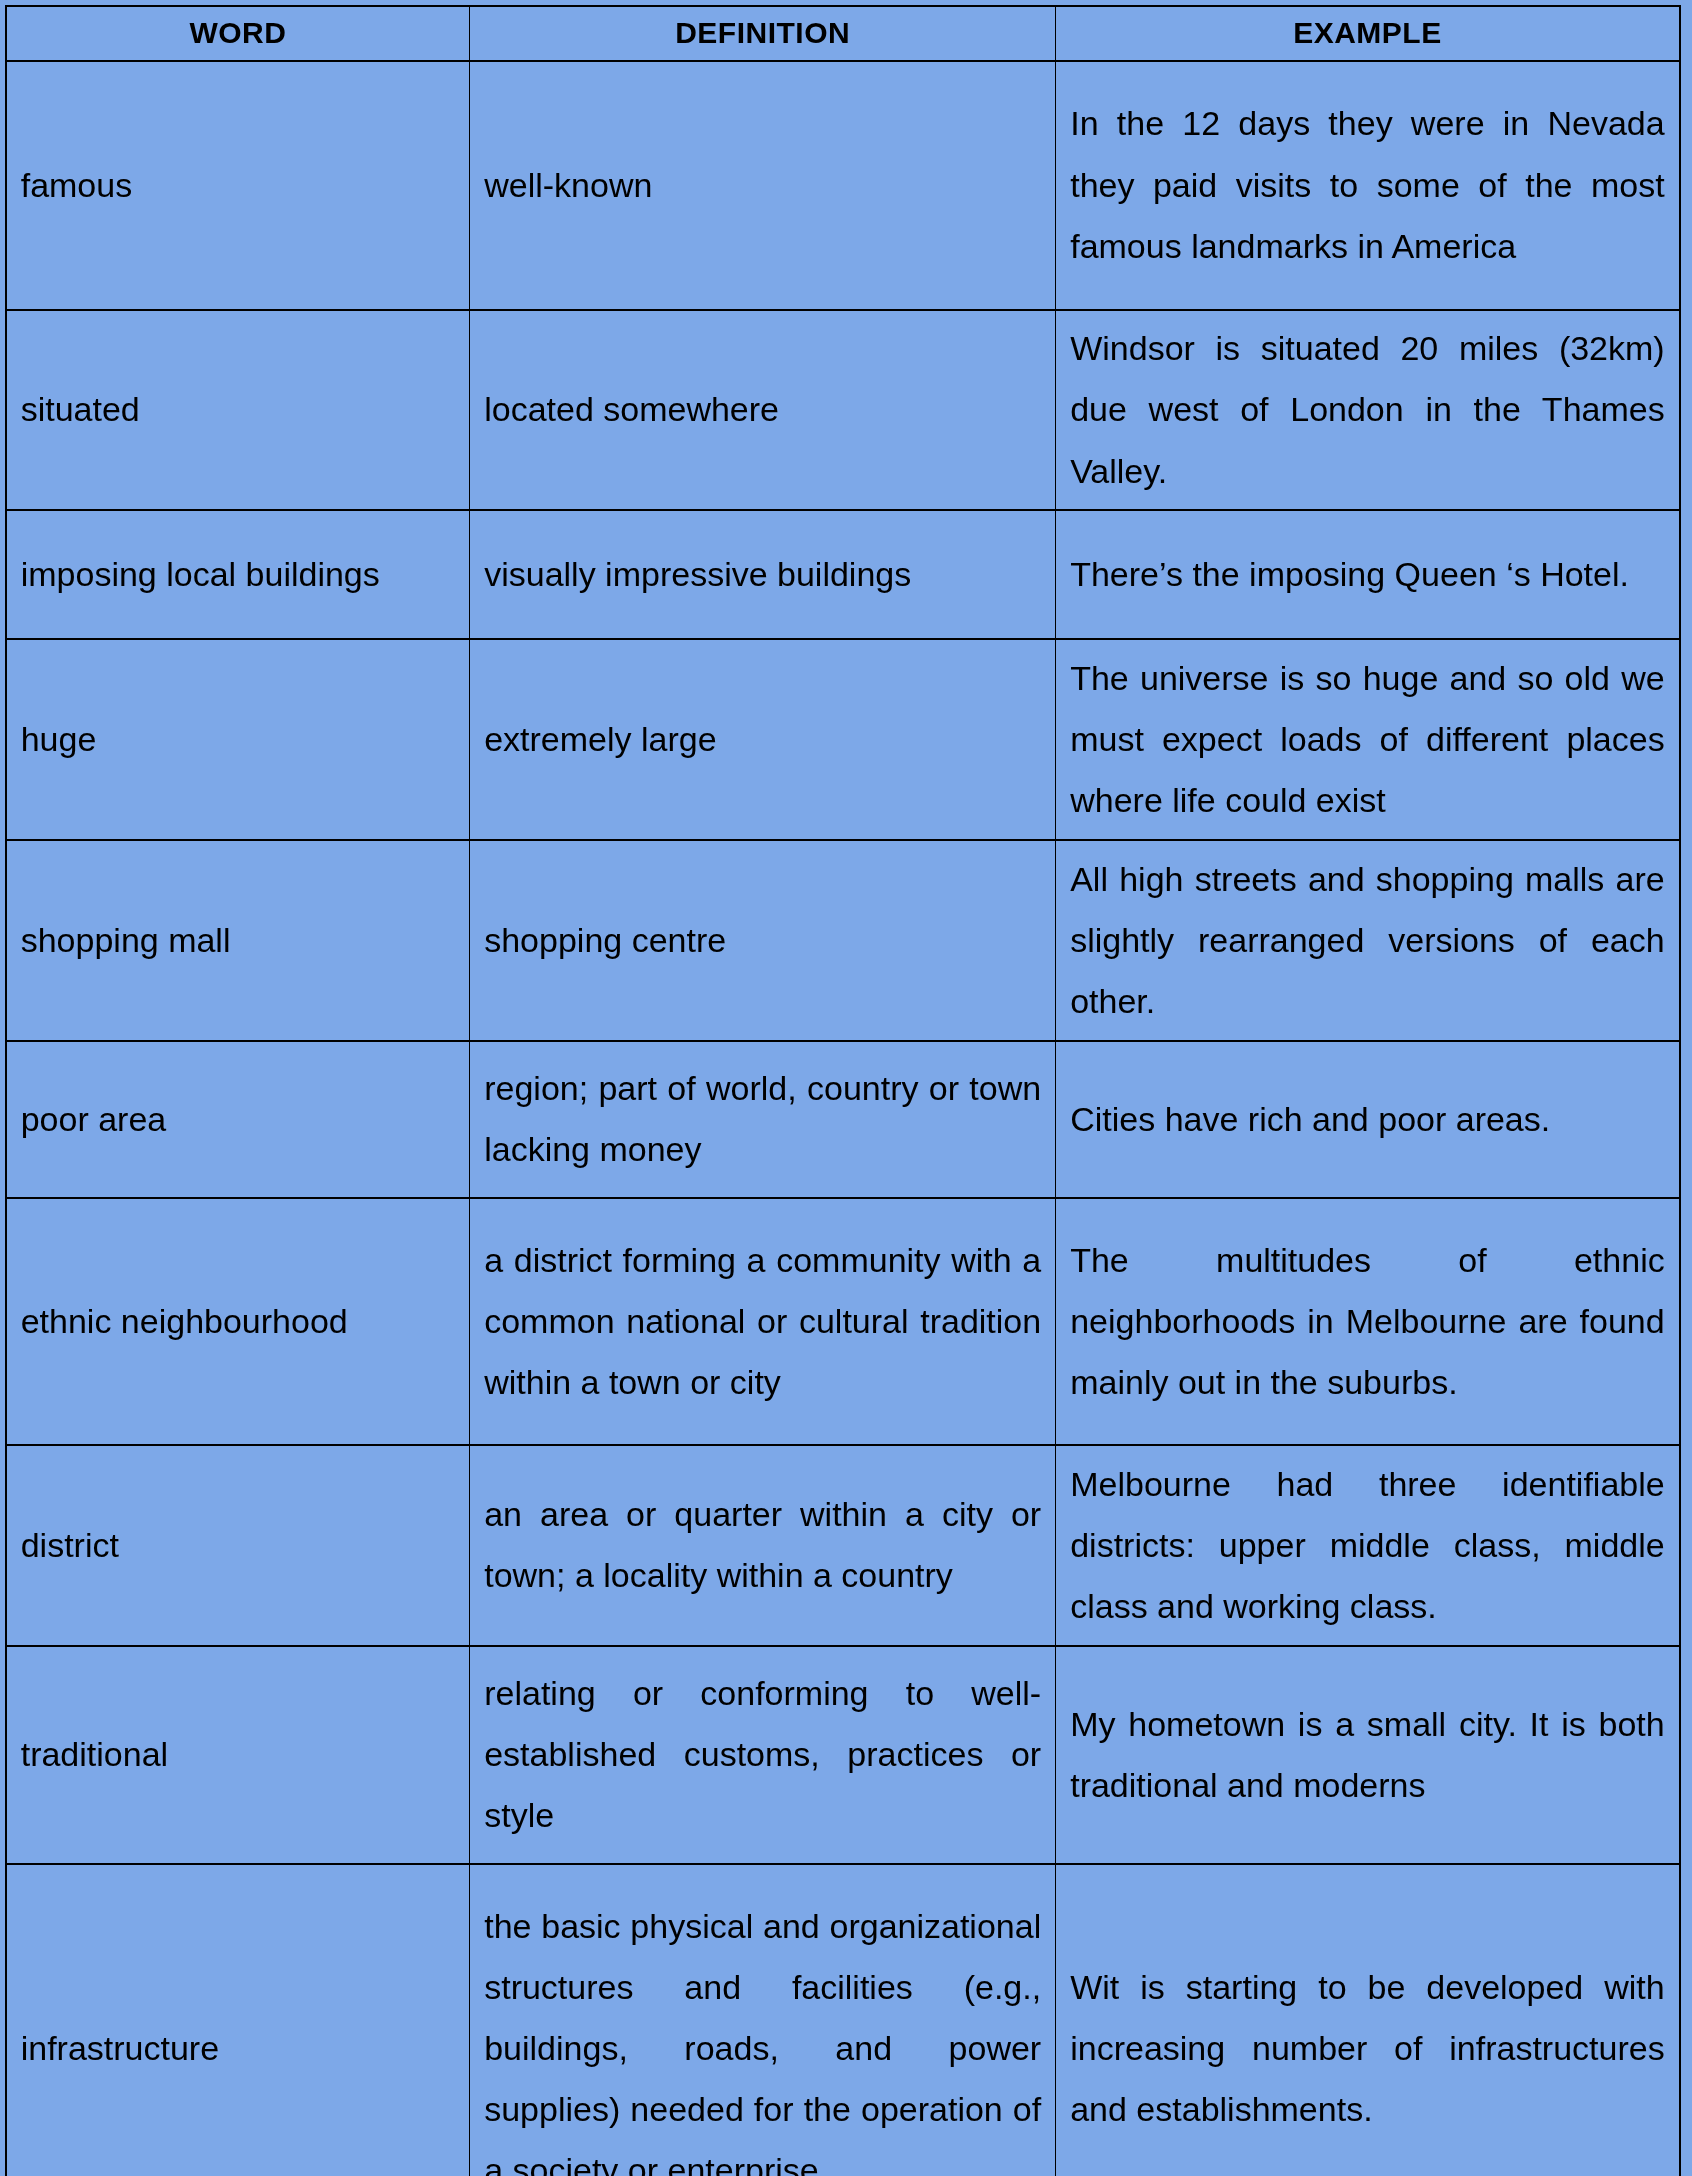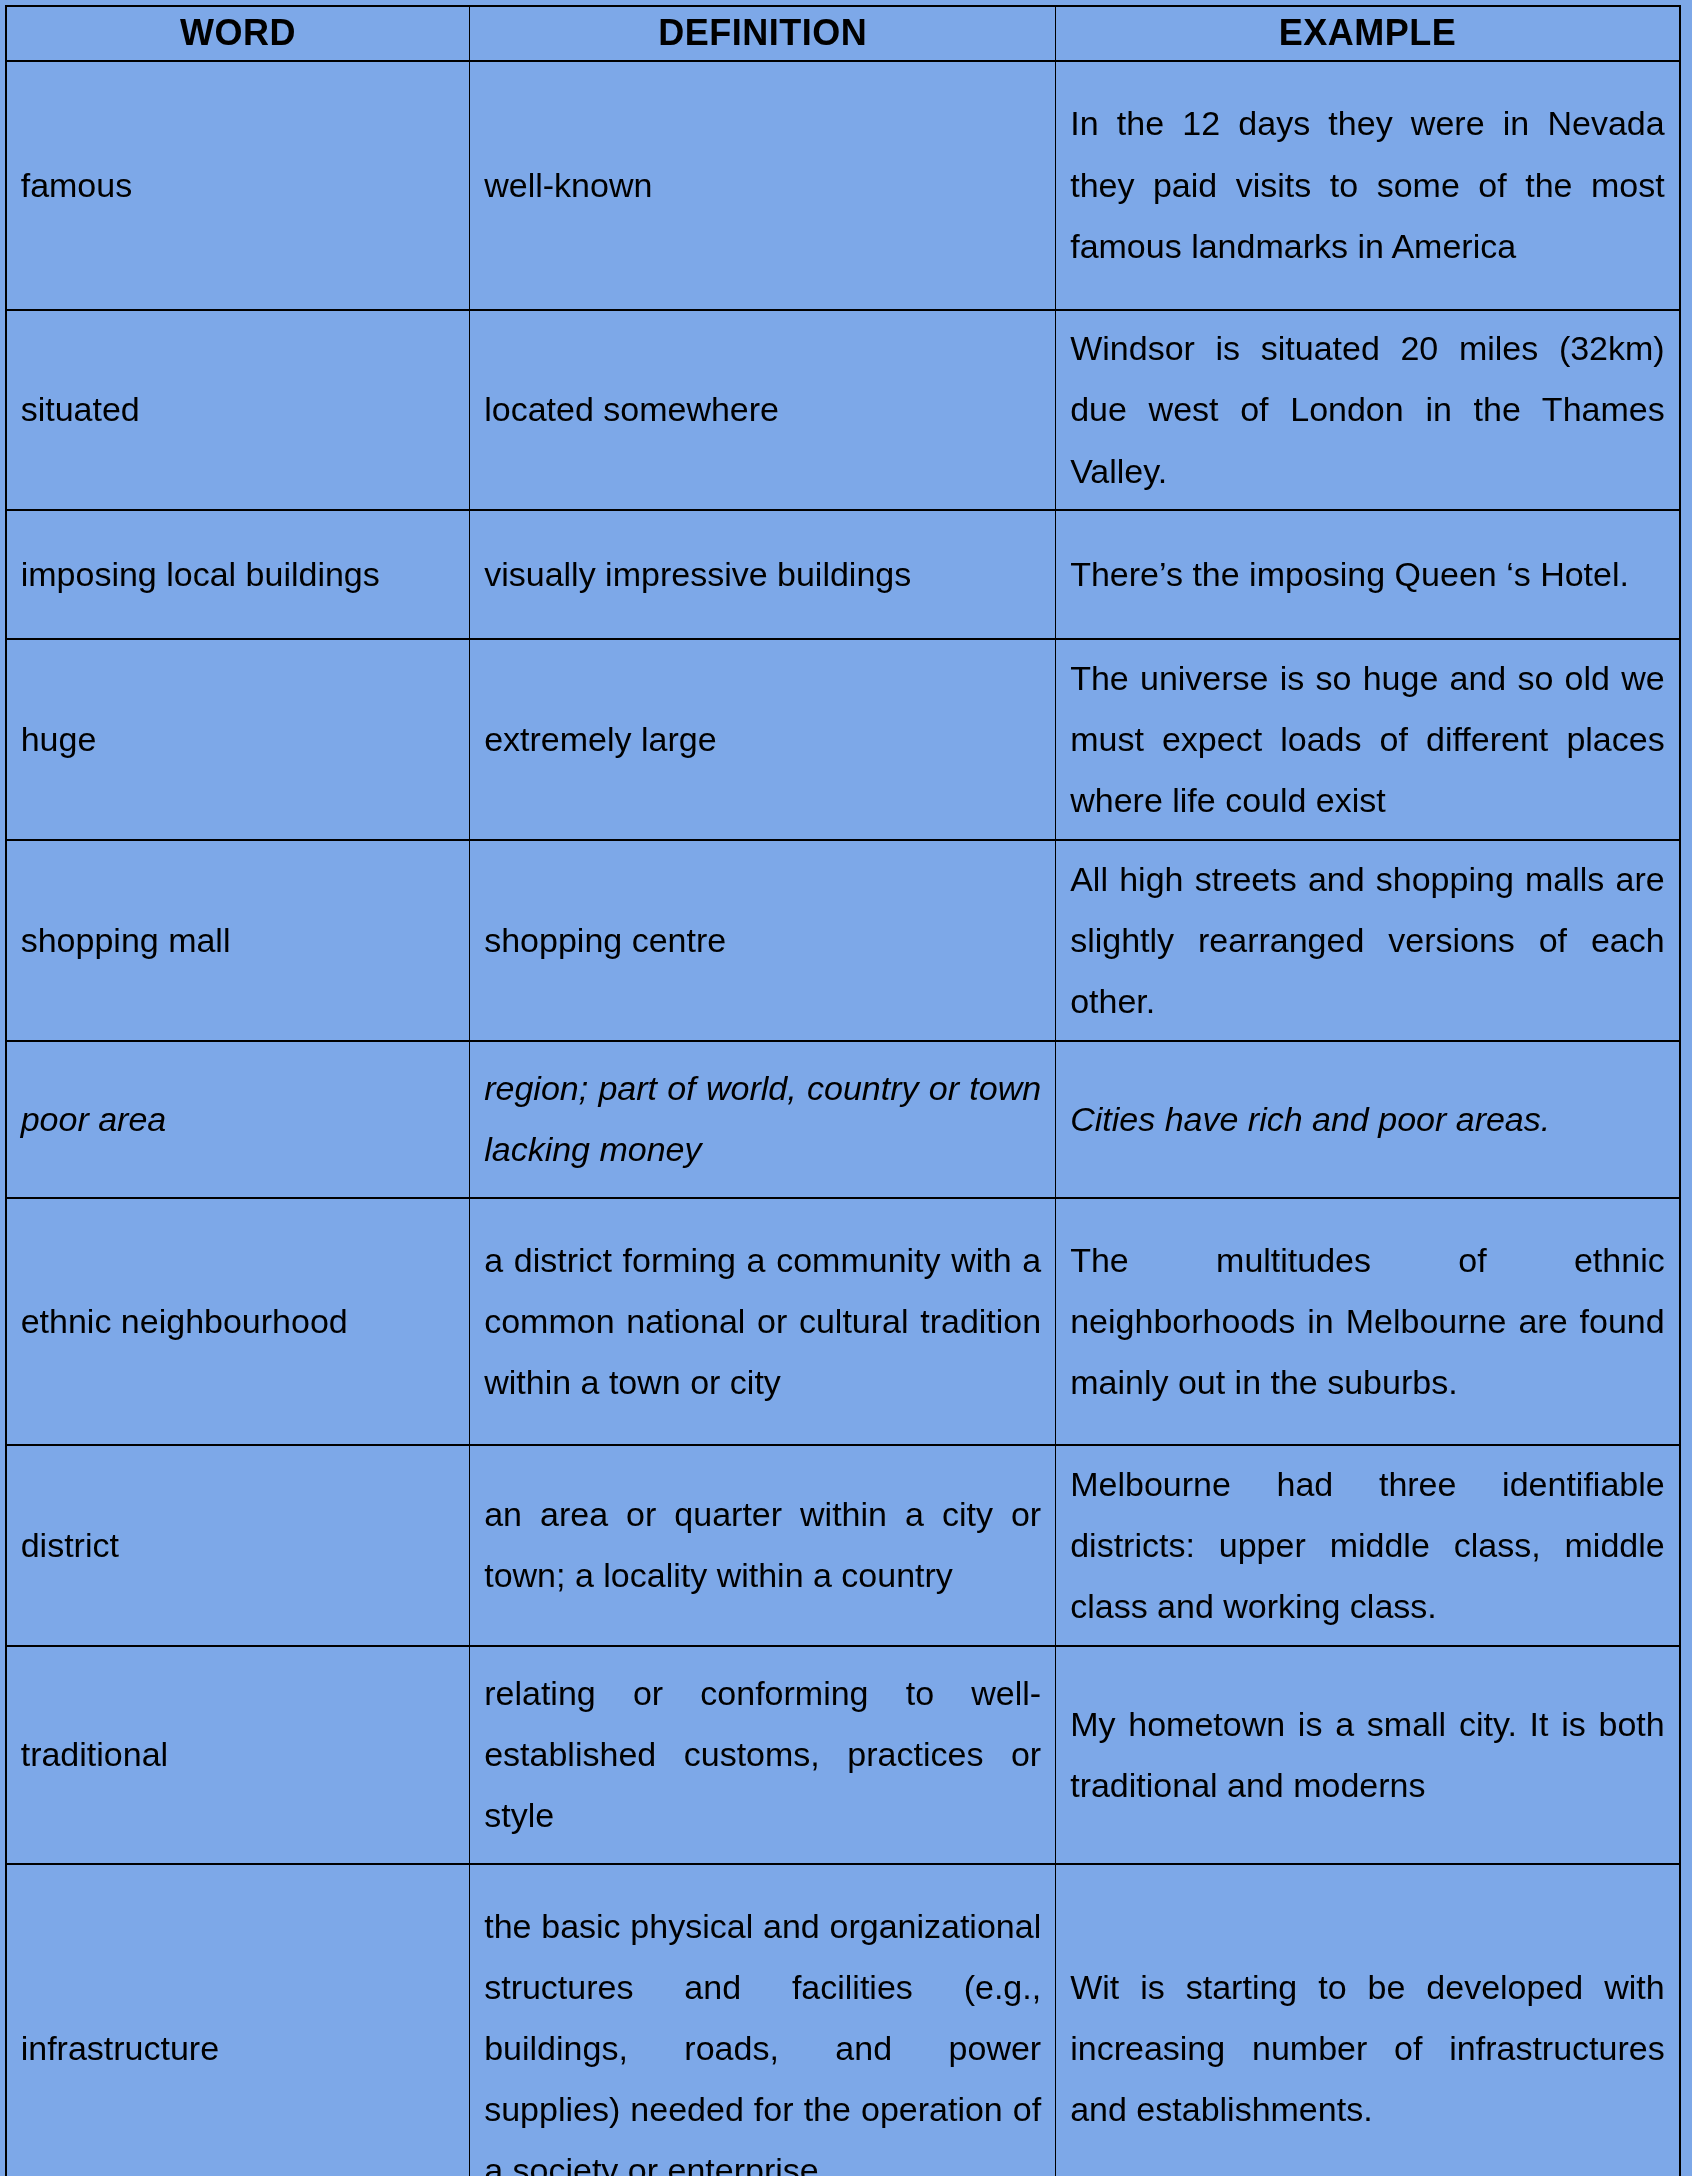--- a/index.html
+++ b/index.html
@@ -36,42 +36,42 @@
     border-bottom: 2.8px solid var(--border);
     vertical-align: middle;
     box-sizing: border-box;
     padding: 7.6px 14px;
     overflow: hidden;
   }
   table.vocab { border: 2.8px solid var(--border); }
 
   thead tr { height: 55px; }
   th {
-    font-size: 36px;
+    font-size: 30px;
     font-weight: bold;
     text-align: center;
     letter-spacing: 0.5px;
     padding: 1.9px 9.5px;
   }
   td {
     font-size: 34px;
     line-height: 1.8;
   }
   td.word { text-align: left; }
   td.def, td.ex {
     text-align: justify;
     text-justify: inter-word;
   }
 
   tbody tr:nth-child(1)  { height: 249px; }
   tbody tr:nth-child(2)  { height: 186px; }
   tbody tr:nth-child(3)  { height: 129px; }
   tbody tr:nth-child(4)  { height: 186px; }
   tbody tr:nth-child(5)  { height: 185px; padding-left: 7px; }
-  tbody tr:nth-child(6)  { height: 157px; font-style: italic; }
+  tbody tr:nth-child(6)  { height: 157px; }
   tbody tr:nth-child(7)  { height: 247px; }
   tbody tr:nth-child(8)  { height: 186px; }
   tbody tr:nth-child(9)  { height: 218px; }
   tbody tr:nth-child(10) { height: 370px; }
 </style>
 </head>
 <body>
 
 <table class="vocab">
   <colgroup>

